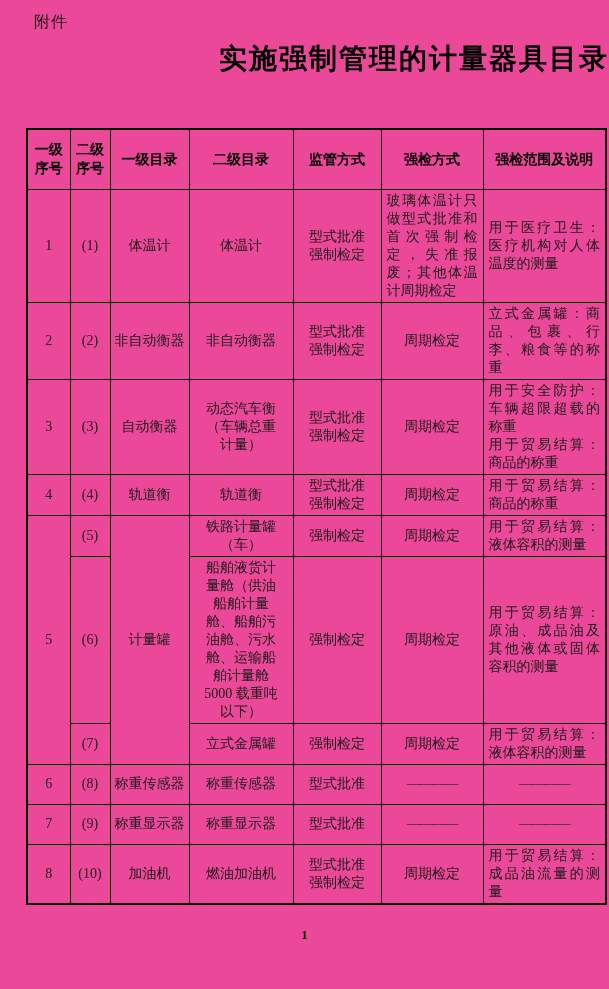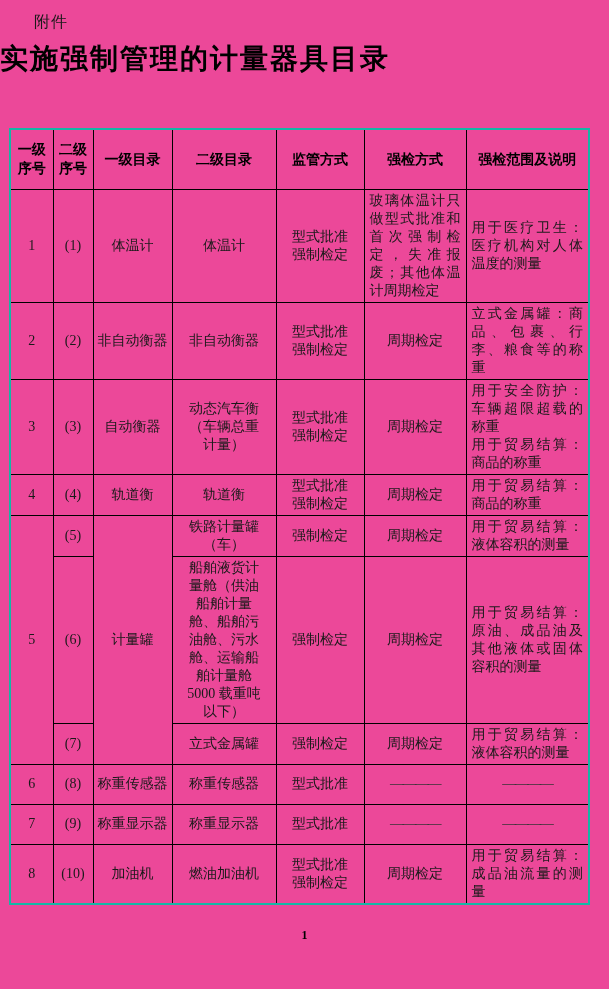--- a/index.html
+++ b/index.html
@@ -10,30 +10,30 @@
     overflow:hidden;
     color:#1a1a1a;
     font-family:"Liberation Serif","DejaVu Serif",serif;
   }
   .attachment {
     position:absolute; left:34px; top:12px;
     font-size:16px; letter-spacing:1px;
   }
   .doc-title {
     position:absolute; top:40px; left:0; width:609px;
-    text-align:left;
+    text-align:right;
     font-family:"Liberation Sans","DejaVu Sans",sans-serif;
     font-weight:bold; font-size:28px; letter-spacing:2px;
     color:#000;
   }
   table.catalog {
-    position:absolute; left:9px; top:128px;
+    position:absolute; left:26px; top:128px;
     width:579px; table-layout:fixed;
     border-collapse:collapse;
-    border:2px solid #14b8a6;
+    border:2px solid #000000;
   }
   .catalog th, .catalog td {
     border:1px solid #000;
     vertical-align:middle;
     text-align:center;
     white-space:pre-line;
     font-size:14px;
     padding:2px 5px;
     overflow:hidden;
   }

